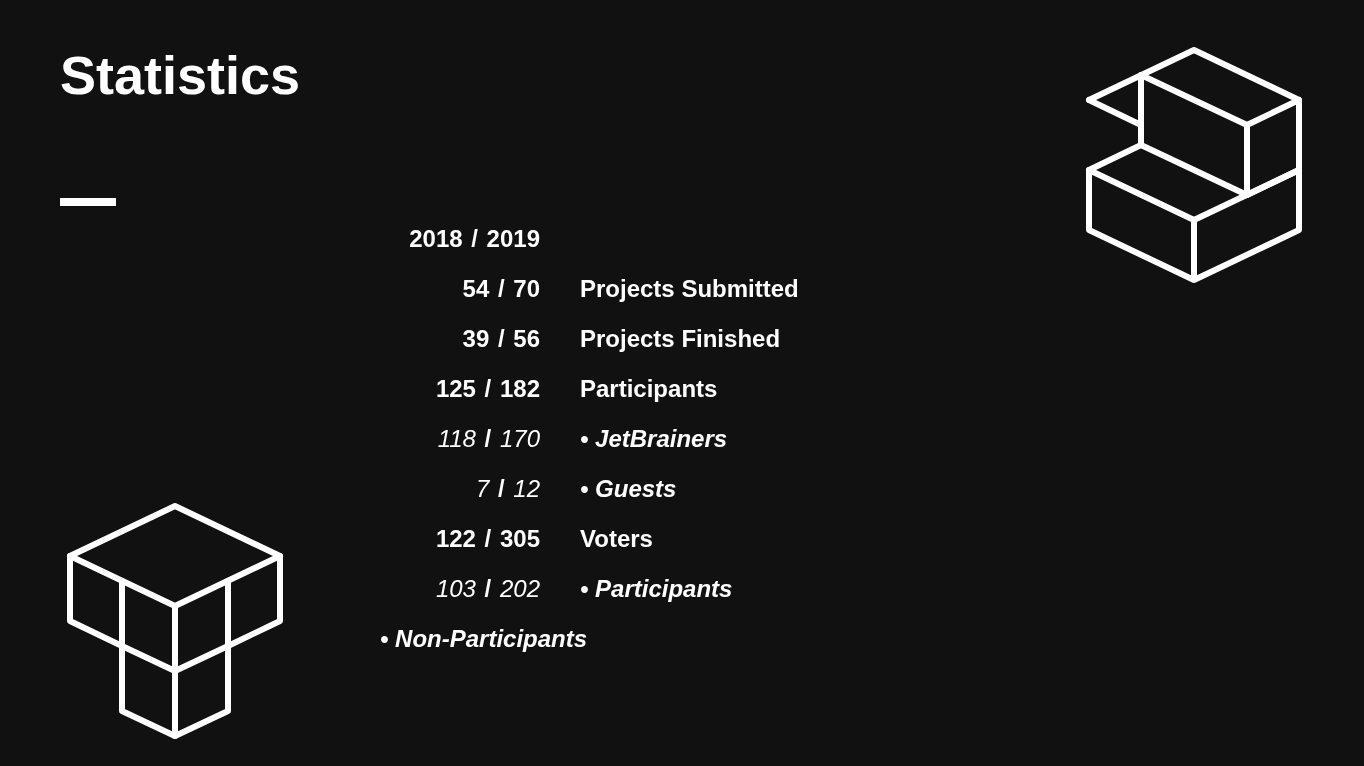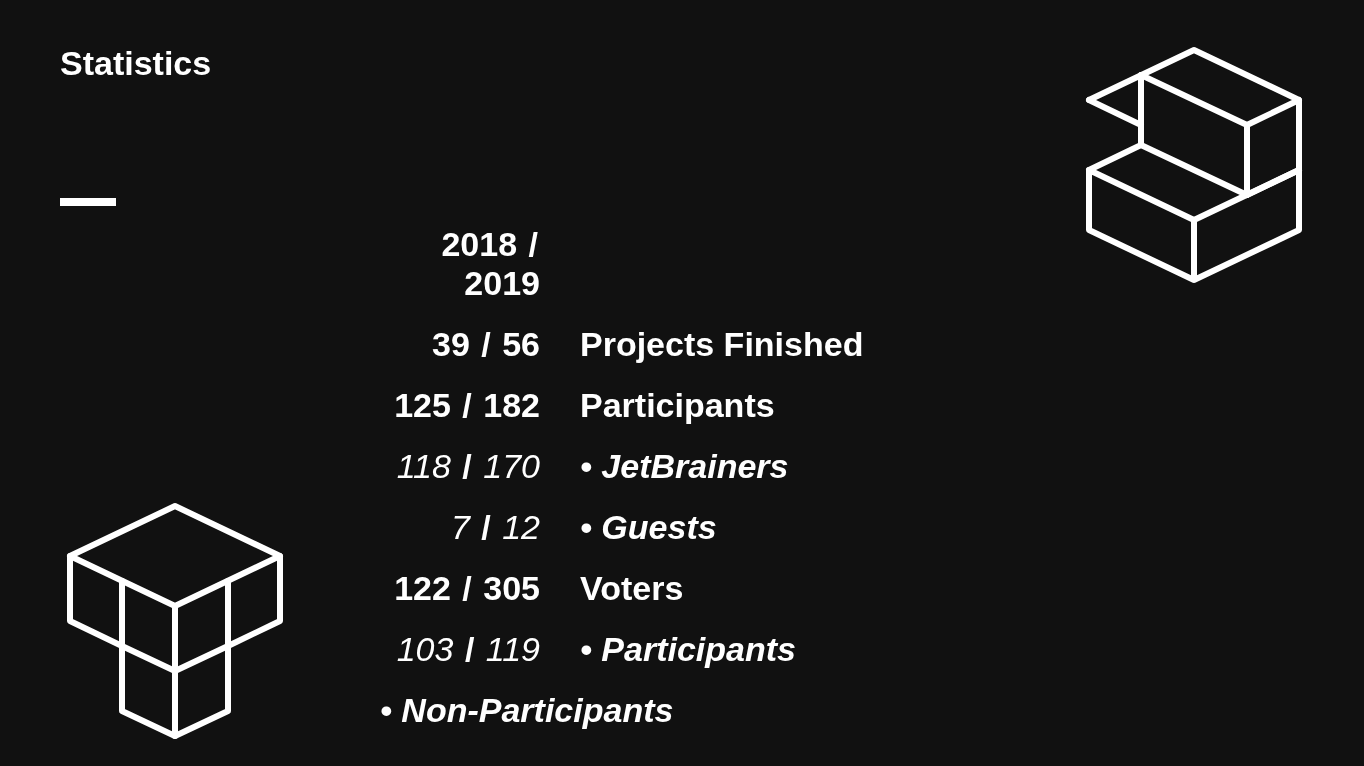--- a/index.html
+++ b/index.html
@@ -9,37 +9,37 @@
     background: #111111;
     color: #ffffff;
     font-family: Arial, Helvetica, sans-serif;
     position: relative;
     overflow: hidden;
   }
   .title {
     position: absolute;
     top: 44px;
     left: 60px;
-    font-size: 34px;
+    font-size: 54px;
     font-weight: 700;
     line-height: 1.15;
   }
   .title-underline {
     position: absolute;
     top: 198px;
     left: 60px;
     width: 56px;
     height: 8px;
     background: #ffffff;
   }
   .table {
     position: absolute;
     top: 225px;
     left: 380px;
-    font-size: 34px;
+    font-size: 24px;
   }
   .row {
     display: flex;
     align-items: baseline;
     margin-bottom: 22px;
   }
   .numcol {
     width: 200px;
     text-align: right;
     padding-right: 40px;
@@ -90,41 +90,45 @@
 
 <div class="table">
   <div class="row">
     <div class="numcol">
       <span>2018</span><span class="slash"> / </span><span>2019</span>
     </div>
     <div class="labelcol"></div>
   </div>
   <div id="rows">
       <div class="row">
+        <div class="numcol"><span>54</span><span class="slash"> / </span><span>70</span></div>
+        <div class="labelcol">Projects Submitted</div>
+      </div>
+      <div class="row">
         <div class="numcol"><span>39</span><span class="slash"> / </span><span>56</span></div>
         <div class="labelcol">Projects Finished</div>
       </div>
       <div class="row">
         <div class="numcol"><span>125</span><span class="slash"> / </span><span>182</span></div>
         <div class="labelcol">Participants</div>
       </div>
       <div class="row">
         <div class="numcol italic"><span>118</span><span class="slash"> / </span><span>170</span></div>
         <div class="labelcol sub">JetBrainers</div>
       </div>
       <div class="row">
         <div class="numcol italic"><span>7</span><span class="slash"> / </span><span>12</span></div>
         <div class="labelcol sub">Guests</div>
       </div>
       <div class="row">
         <div class="numcol"><span>122</span><span class="slash"> / </span><span>305</span></div>
         <div class="labelcol">Voters</div>
       </div>
       <div class="row">
-        <div class="numcol italic"><span>103</span><span class="slash"> / </span><span>119</span></div>
+        <div class="numcol italic"><span>103</span><span class="slash"> / </span><span>202</span></div>
         <div class="labelcol sub">Participants</div>
       </div>
       <div class="row">
         <div class="labelcol sub">Non-Participants</div>
       </div>
     </div>
 </div>
 
 <div class="logo-top">
   <svg viewBox="0 0 230 260" stroke="#ffffff" stroke-width="6" fill="none" stroke-linejoin="round" stroke-linecap="round">

